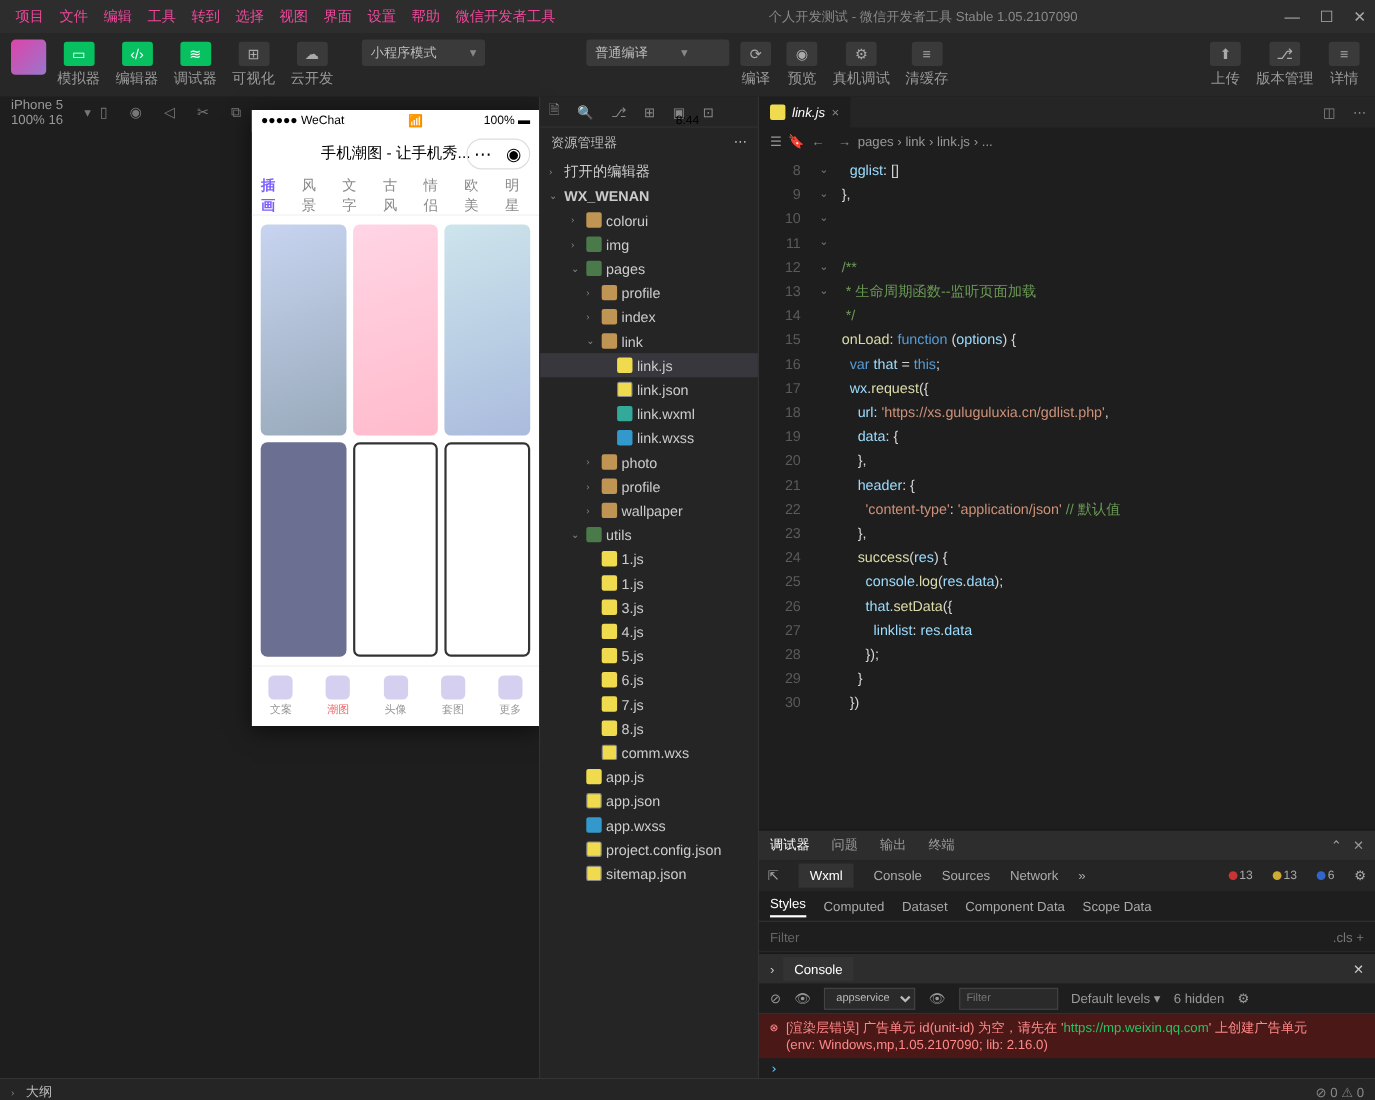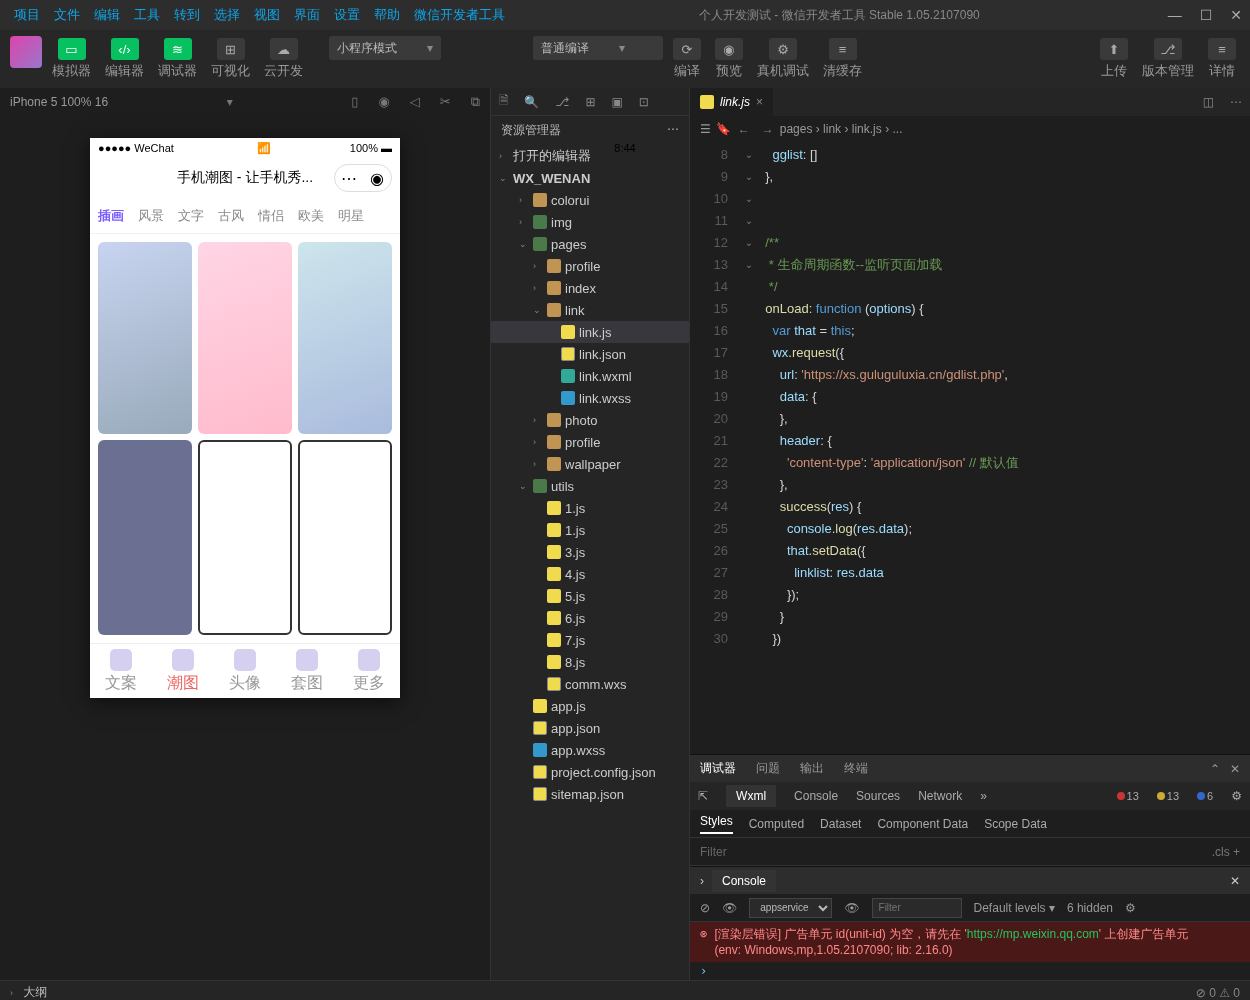--- a/index.html
+++ b/index.html
@@ -1,51 +1,51 @@
 <!DOCTYPE html>
 <html><head>
 <meta charset="utf-8">
 <style>
 *{margin:0;padding:0;box-sizing:border-box;font-family:"Microsoft YaHei",-apple-system,sans-serif;user-select:none}
 body{background:#1e1e1e;color:#ccc;font-size:12px;width:1250px;height:1000px;overflow:hidden}
 .titlebar{height:30px;background:#2d2d2d;display:flex;align-items:center;padding:0 8px;font-size:13px}
 .titlebar .menus{display:flex;gap:2px}
-.titlebar .menus span{padding:4px 6px;color:#0ea5e9;cursor:pointer}
+.titlebar .menus span{padding:4px 6px;color:#ec4899;cursor:pointer}
 .titlebar .title{flex:1;text-align:center;color:#888;font-size:12px}
 .titlebar .win-ctrl{display:flex;gap:18px;color:#aaa;font-size:14px}
 .toolbar{height:58px;background:#272727;display:flex;align-items:flex-start;padding:6px 10px;gap:6px}
 .avatar{width:32px;height:32px;background:linear-gradient(135deg,#d4a,#97c);border-radius:4px}
 .tb-btn{display:flex;flex-direction:column;align-items:center;gap:2px;padding:2px 4px}
 .tb-btn .ic{width:28px;height:22px;border-radius:3px;display:flex;align-items:center;justify-content:center;font-size:13px;color:#fff}
 .tb-btn .lbl{font-size:13px;color:#999}
 .green{background:#07c160}
 .grey{background:#3a3a3a;color:#aaa!important}
 .dd{height:24px;background:#3a3a3a;border-radius:3px;padding:0 8px;display:flex;align-items:center;color:#bbb;font-size:12px;gap:30px}
 .dd::after{content:"▾";color:#888}
 .sp{flex:1}
 .body{display:flex;height:calc(100% - 108px)}
-.sim-col{width:490px;background:#1e1e1e;display:flex;flex-direction:column}
+.sim-col{width:490px;background:#1e1e1e;display:flex;flex-direction:row}
 .sim-hdr{height:28px;display:flex;align-items:center;padding:0 10px;color:#999;gap:8px;justify-content:space-between}
 .sim-icons{display:flex;gap:20px;color:#777;font-size:13px}
-.phone{width:310px;height:560px;background:#fff;margin:2px auto;box-shadow:0 4px 20px rgba(0,0,0,0.6);display:flex;flex-direction:column}
+.phone{width:310px;height:560px;background:#fff;margin:12px auto;box-shadow:0 4px 20px rgba(0,0,0,0.6);display:flex;flex-direction:column}
 .ph-status{height:20px;background:#fff;display:flex;align-items:center;justify-content:space-between;padding:0 8px;font-size:11px;color:#000}
 .ph-nav{height:40px;display:flex;align-items:center;justify-content:center;position:relative;color:#000;font-size:14px}
 .ph-nav .capsule{position:absolute;right:8px;display:flex;border:1px solid #ddd;border-radius:14px;overflow:hidden}
 .ph-nav .capsule span{width:28px;height:26px;display:flex;align-items:center;justify-content:center;font-size:16px}
 .ph-tabs{height:36px;display:flex;align-items:center;padding:0 8px;gap:14px;font-size:13px;color:#888;border-bottom:1px solid #f0f0f0}
 .ph-tabs .act{color:#7c5cff;font-weight:600}
 .ph-grid{flex:1;display:grid;grid-template-columns:1fr 1fr 1fr;gap:6px;padding:8px;overflow:hidden}
 .wp{background:#eee;border-radius:6px}
 .wp1{background:linear-gradient(160deg,#c8d4f0,#9ab)}
 .wp2{background:linear-gradient(160deg,#ffd5e5,#fbc)}
 .wp3{background:linear-gradient(160deg,#cde5ec,#abd)}
 .wp4{background:#6b6f92}
 .wp5{background:#fff;border:2px solid #333}
 .wp6{background:#fff;border:2px solid #333}
-.ph-bot{height:55px;display:flex;justify-content:space-around;align-items:center;border-top:1px solid #eee;font-size:16px;color:#999}
+.ph-bot{height:55px;display:flex;justify-content:space-around;align-items:center;border-top:1px solid #eee;font-size:10px;color:#999}
 .ph-bot div{display:flex;flex-direction:column;align-items:center;gap:2px}
 .ph-bot .ic2{width:22px;height:22px;background:#d5cff0;border-radius:5px}
 .ph-bot .act2{color:#e66}
 .explorer{width:200px;background:#252526;display:flex;flex-direction:column;border-left:1px solid #333;border-right:1px solid #333}
 .exp-icons{height:28px;display:flex;align-items:center;gap:16px;padding:0 8px;color:#888;border-bottom:1px solid #333}
 .exp-title{padding:6px 10px;color:#bbb;font-size:12px;display:flex;justify-content:space-between}
 .tree{flex:1;overflow:auto;font-size:13px;color:#ccc}
 .tn{display:flex;align-items:center;height:22px;padding-left:8px;gap:4px;cursor:pointer}
 .tn.sel{background:#37373d}
 .tw{color:#888;width:10px;display:inline-block;font-size:9px}

